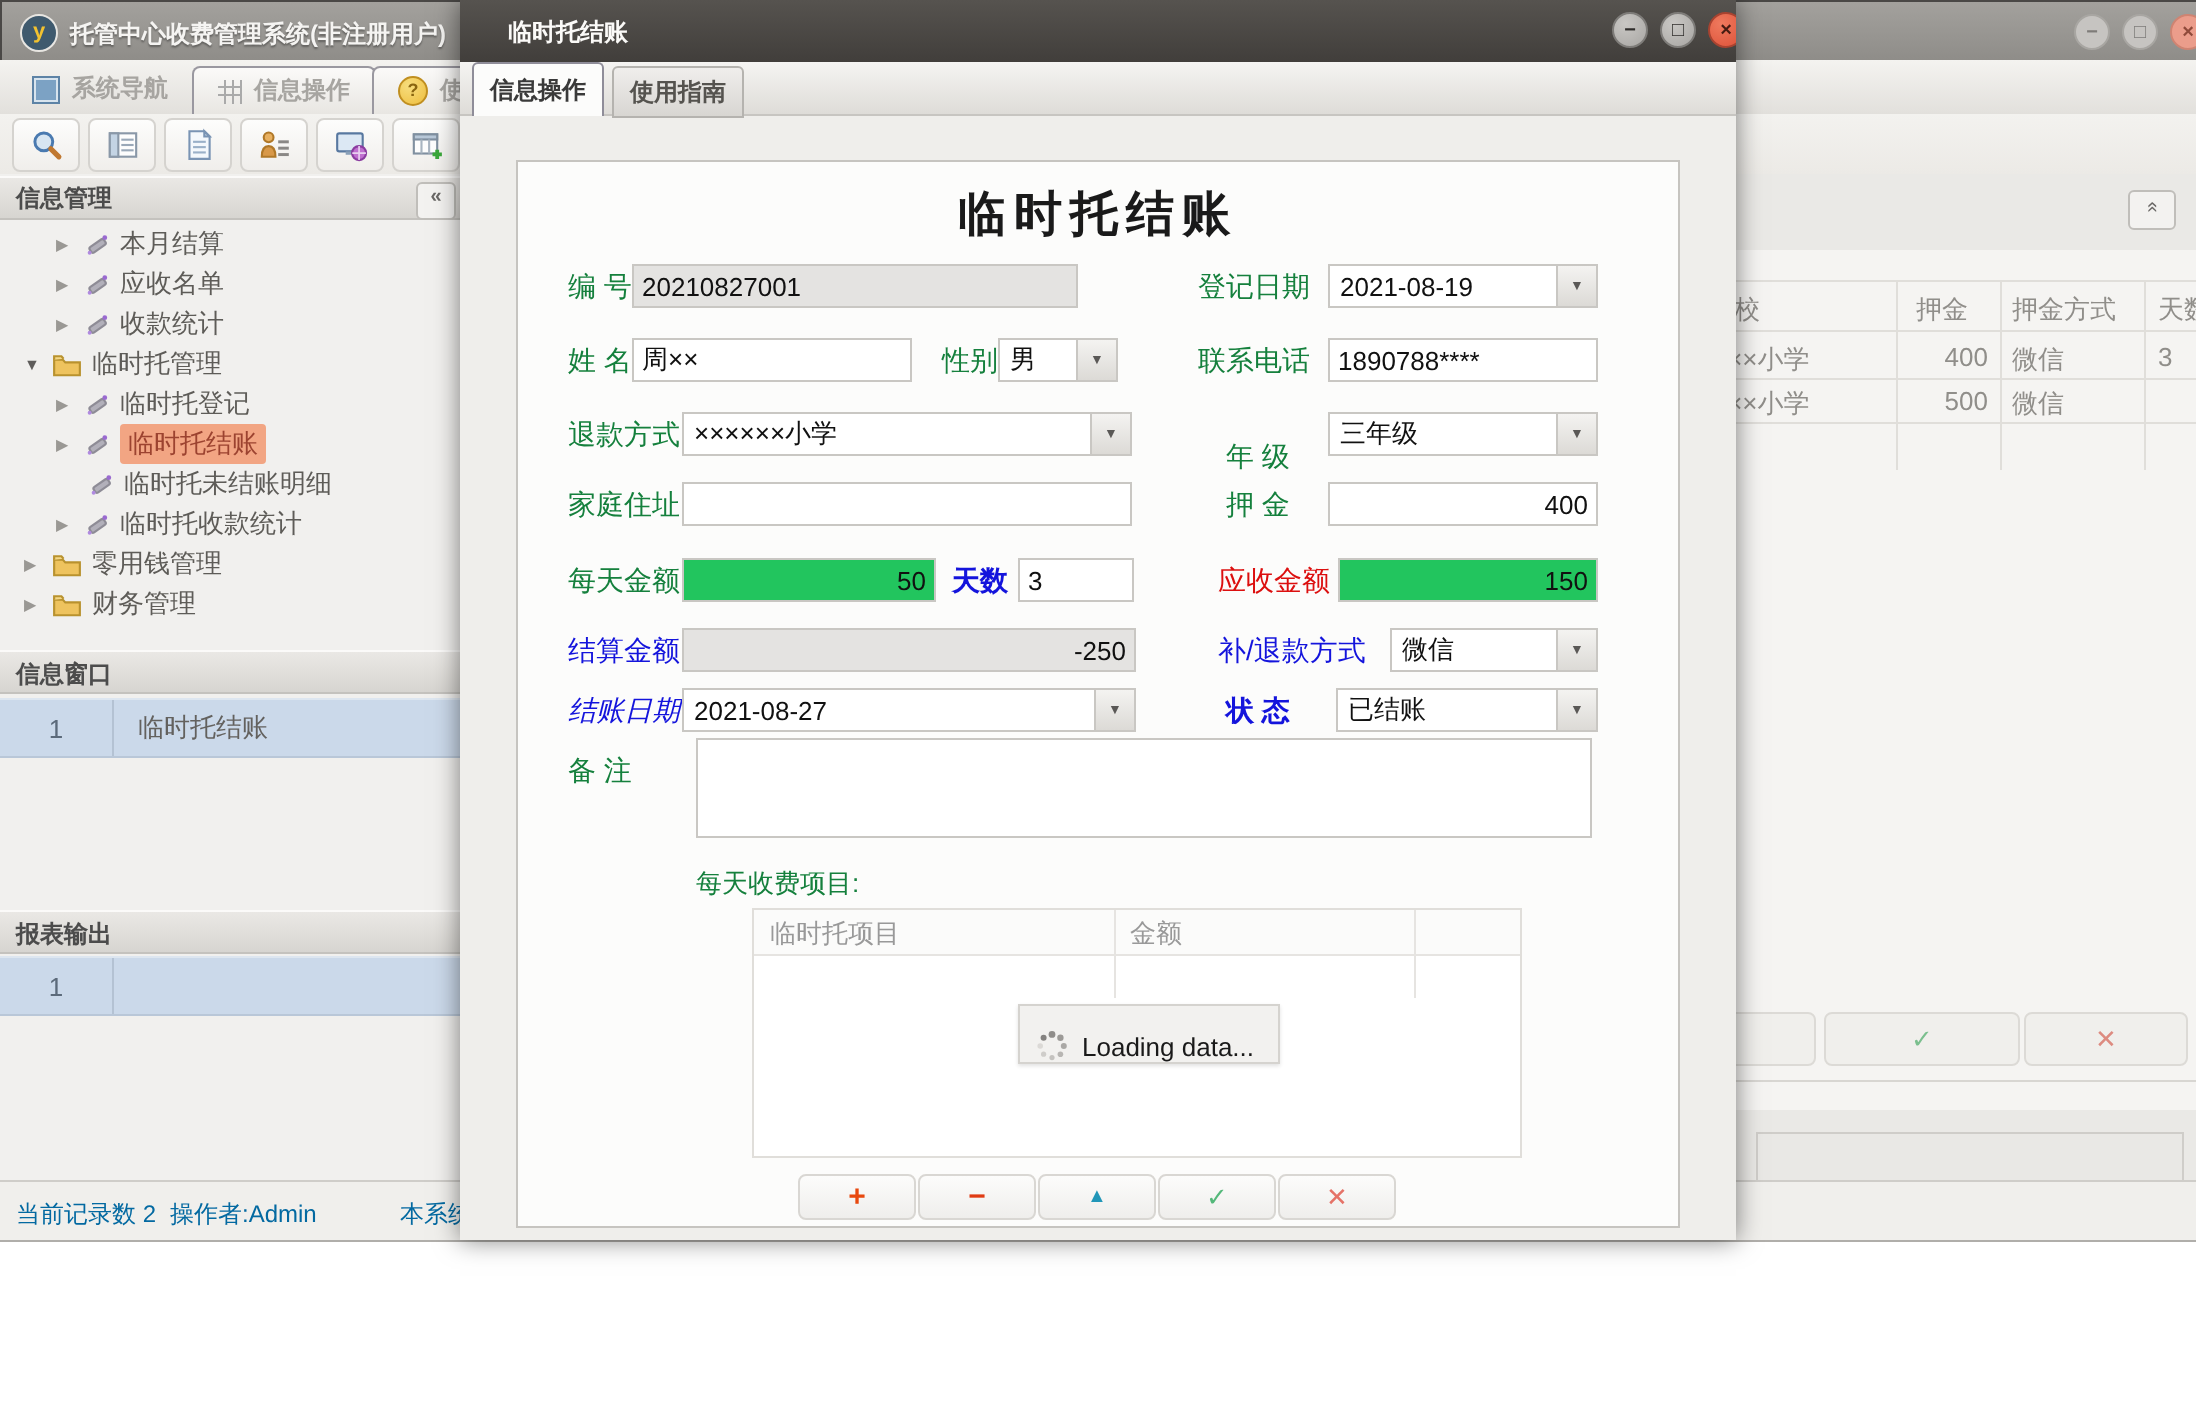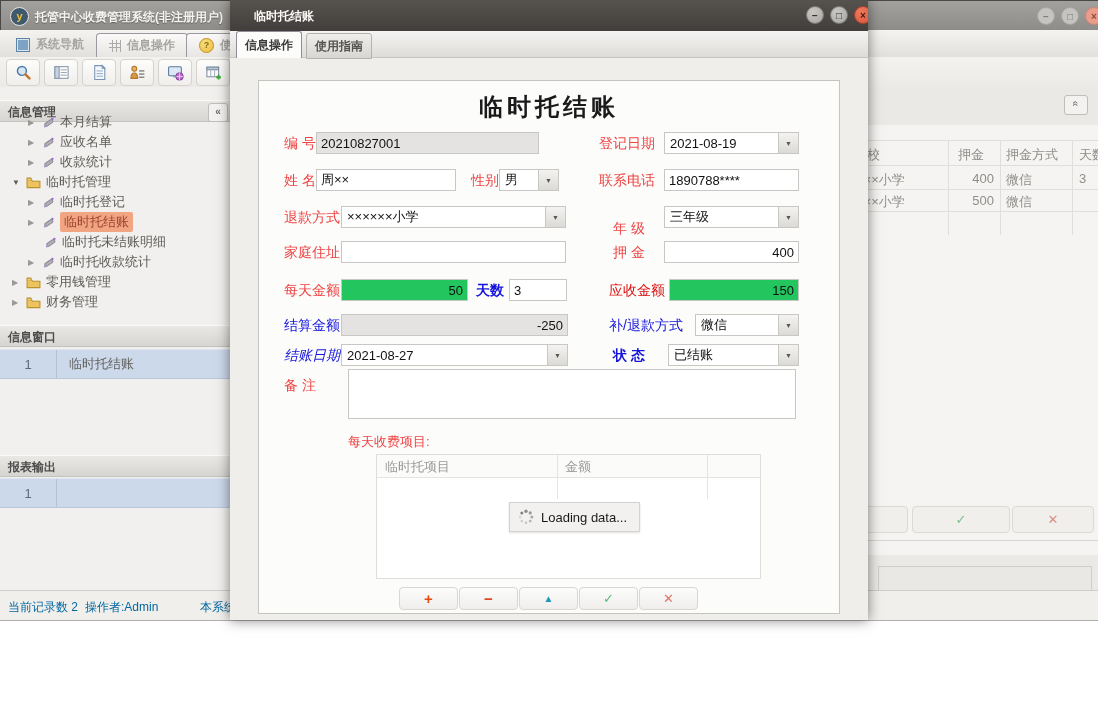--- a/index.html
+++ b/index.html
@@ -98,21 +98,21 @@
   .dtab{position:absolute;left:76px;top:2px;width:64px;height:24px;
         background:linear-gradient(#f0eeec,#d8d6d2);border:1px solid #b5b3af;
         border-radius:3px 3px 0 0;color:#55534f;font-weight:bold;display:flex;
         align-items:center;justify-content:center;}
 
   .form-panel{position:absolute;left:28px;top:80px;width:580px;height:532px;background:#fcfcfb;
         border:1px solid #c6c4c0;}
   .form-title{position:absolute;left:0;top:10px;width:580px;text-align:center;font-size:24px;
         font-weight:bold;color:#1a1a1a;letter-spacing:4px;
         font-family:"Liberation Serif","DejaVu Serif",serif;}
-  .lbl{position:absolute;font-size:14px;color:#ef4444;white-space:nowrap;}
+  .lbl{position:absolute;font-size:14px;color:#15803d;white-space:nowrap;}
   .lbl-blue{color:#1414dc;}
   .lbl-red{color:#dc0f0f;}
   .bold{font-weight:bold;}
   .inp{position:absolute;height:22px;box-sizing:border-box;border:1px solid #c9c7c3;
         background:#fff;font-size:13px;padding:0 4px;color:#111;
         font-family:"Liberation Sans",sans-serif;}
   .inp.ro{background:#e4e3e1;}
   .inp.cyan{background:#22c55e;}
   .num{text-align:right;}
   .dd{position:absolute;height:22px;box-sizing:border-box;border:1px solid #c9c7c3;background:#fff;
@@ -125,21 +125,21 @@
         resize:none;font-family:"Liberation Sans",sans-serif;font-size:13px;}
 
   .items-table{position:absolute;left:117px;top:373px;width:383px;height:123px;background:#fff;
         border:1px solid #e0deda;}
   .it-hdr{position:absolute;left:0;top:0;width:100%;height:22px;background:#fbfbfa;
         border-bottom:1px solid #e6e4e1;color:#999;font-size:13px;}
   .it-col{position:absolute;top:3px;}
   .it-div{position:absolute;top:0;width:1px;background:#e6e4e1;}
   .loading-box{position:absolute;left:250px;top:421px;height:28px;padding:0 12px 0 8px;
         background:#f2f1ef;border:1px solid #d5d3cf;box-shadow:0 1px 2px rgba(0,0,0,.12);
-        display:flex;align-items:center;gap:7px;color:#1a1a1a;font-size:13px;white-space:nowrap;}
+        display:flex;align-items:flex-end;gap:7px;color:#1a1a1a;font-size:13px;white-space:nowrap;}
   .ibtn{position:absolute;top:506px;width:57px;height:21px;border:1px solid #d9d7d3;
         border-radius:4px;background:linear-gradient(#fcfcfb,#efeeec);display:flex;
         align-items:center;justify-content:center;font-size:13px;font-weight:bold;}
 </style>
 </head>
 <body>
 
 <div id="app">
 
   <div class="mtb">
@@ -212,21 +212,21 @@
         <rect x="1.8" y="3" width="11" height="9" fill="#fdfdfd" stroke="#8090a0"></rect>
         <rect x="1.8" y="3" width="11" height="2.4" fill="#b8c8d8" stroke="#8090a0"></rect>
         <line x1="5.4" y1="5.4" x2="5.4" y2="12" stroke="#a8b4c0"></line>
         <line x1="9" y1="5.4" x2="9" y2="12" stroke="#a8b4c0"></line>
         <path d="M12.8 10.2 v4.4 M10.6 12.4 h4.4" stroke="#3aa83a" stroke-width="1.8"></path>
       </svg>
     </div>
   </div>
 
   <div class="left-panel">
-    <div class="panel-hdr" style="top:13px;">
+    <div class="panel-hdr" style="top:1px;font-family:Liberation Mono, monospace;">
       <span>信息管理</span>
       <span class="collapse-btn">«</span>
     </div>
 
     <div class="tree-row" style="left:28px;top:25px;">
       <span class="tw-arrow">▶</span>
       <svg width="13" height="13" viewBox="0 0 12 12">
           <rect x="2" y="5" width="8" height="3" rx="1" transform="rotate(-35 6 6)" fill="#b2b0ba" stroke="#8e8c96"></rect>
           <circle cx="9.6" cy="2.6" r="1.1" fill="#9a6ad0"></circle>
           <circle cx="2.6" cy="9.6" r="0.9" fill="#b08ae0"></circle>

